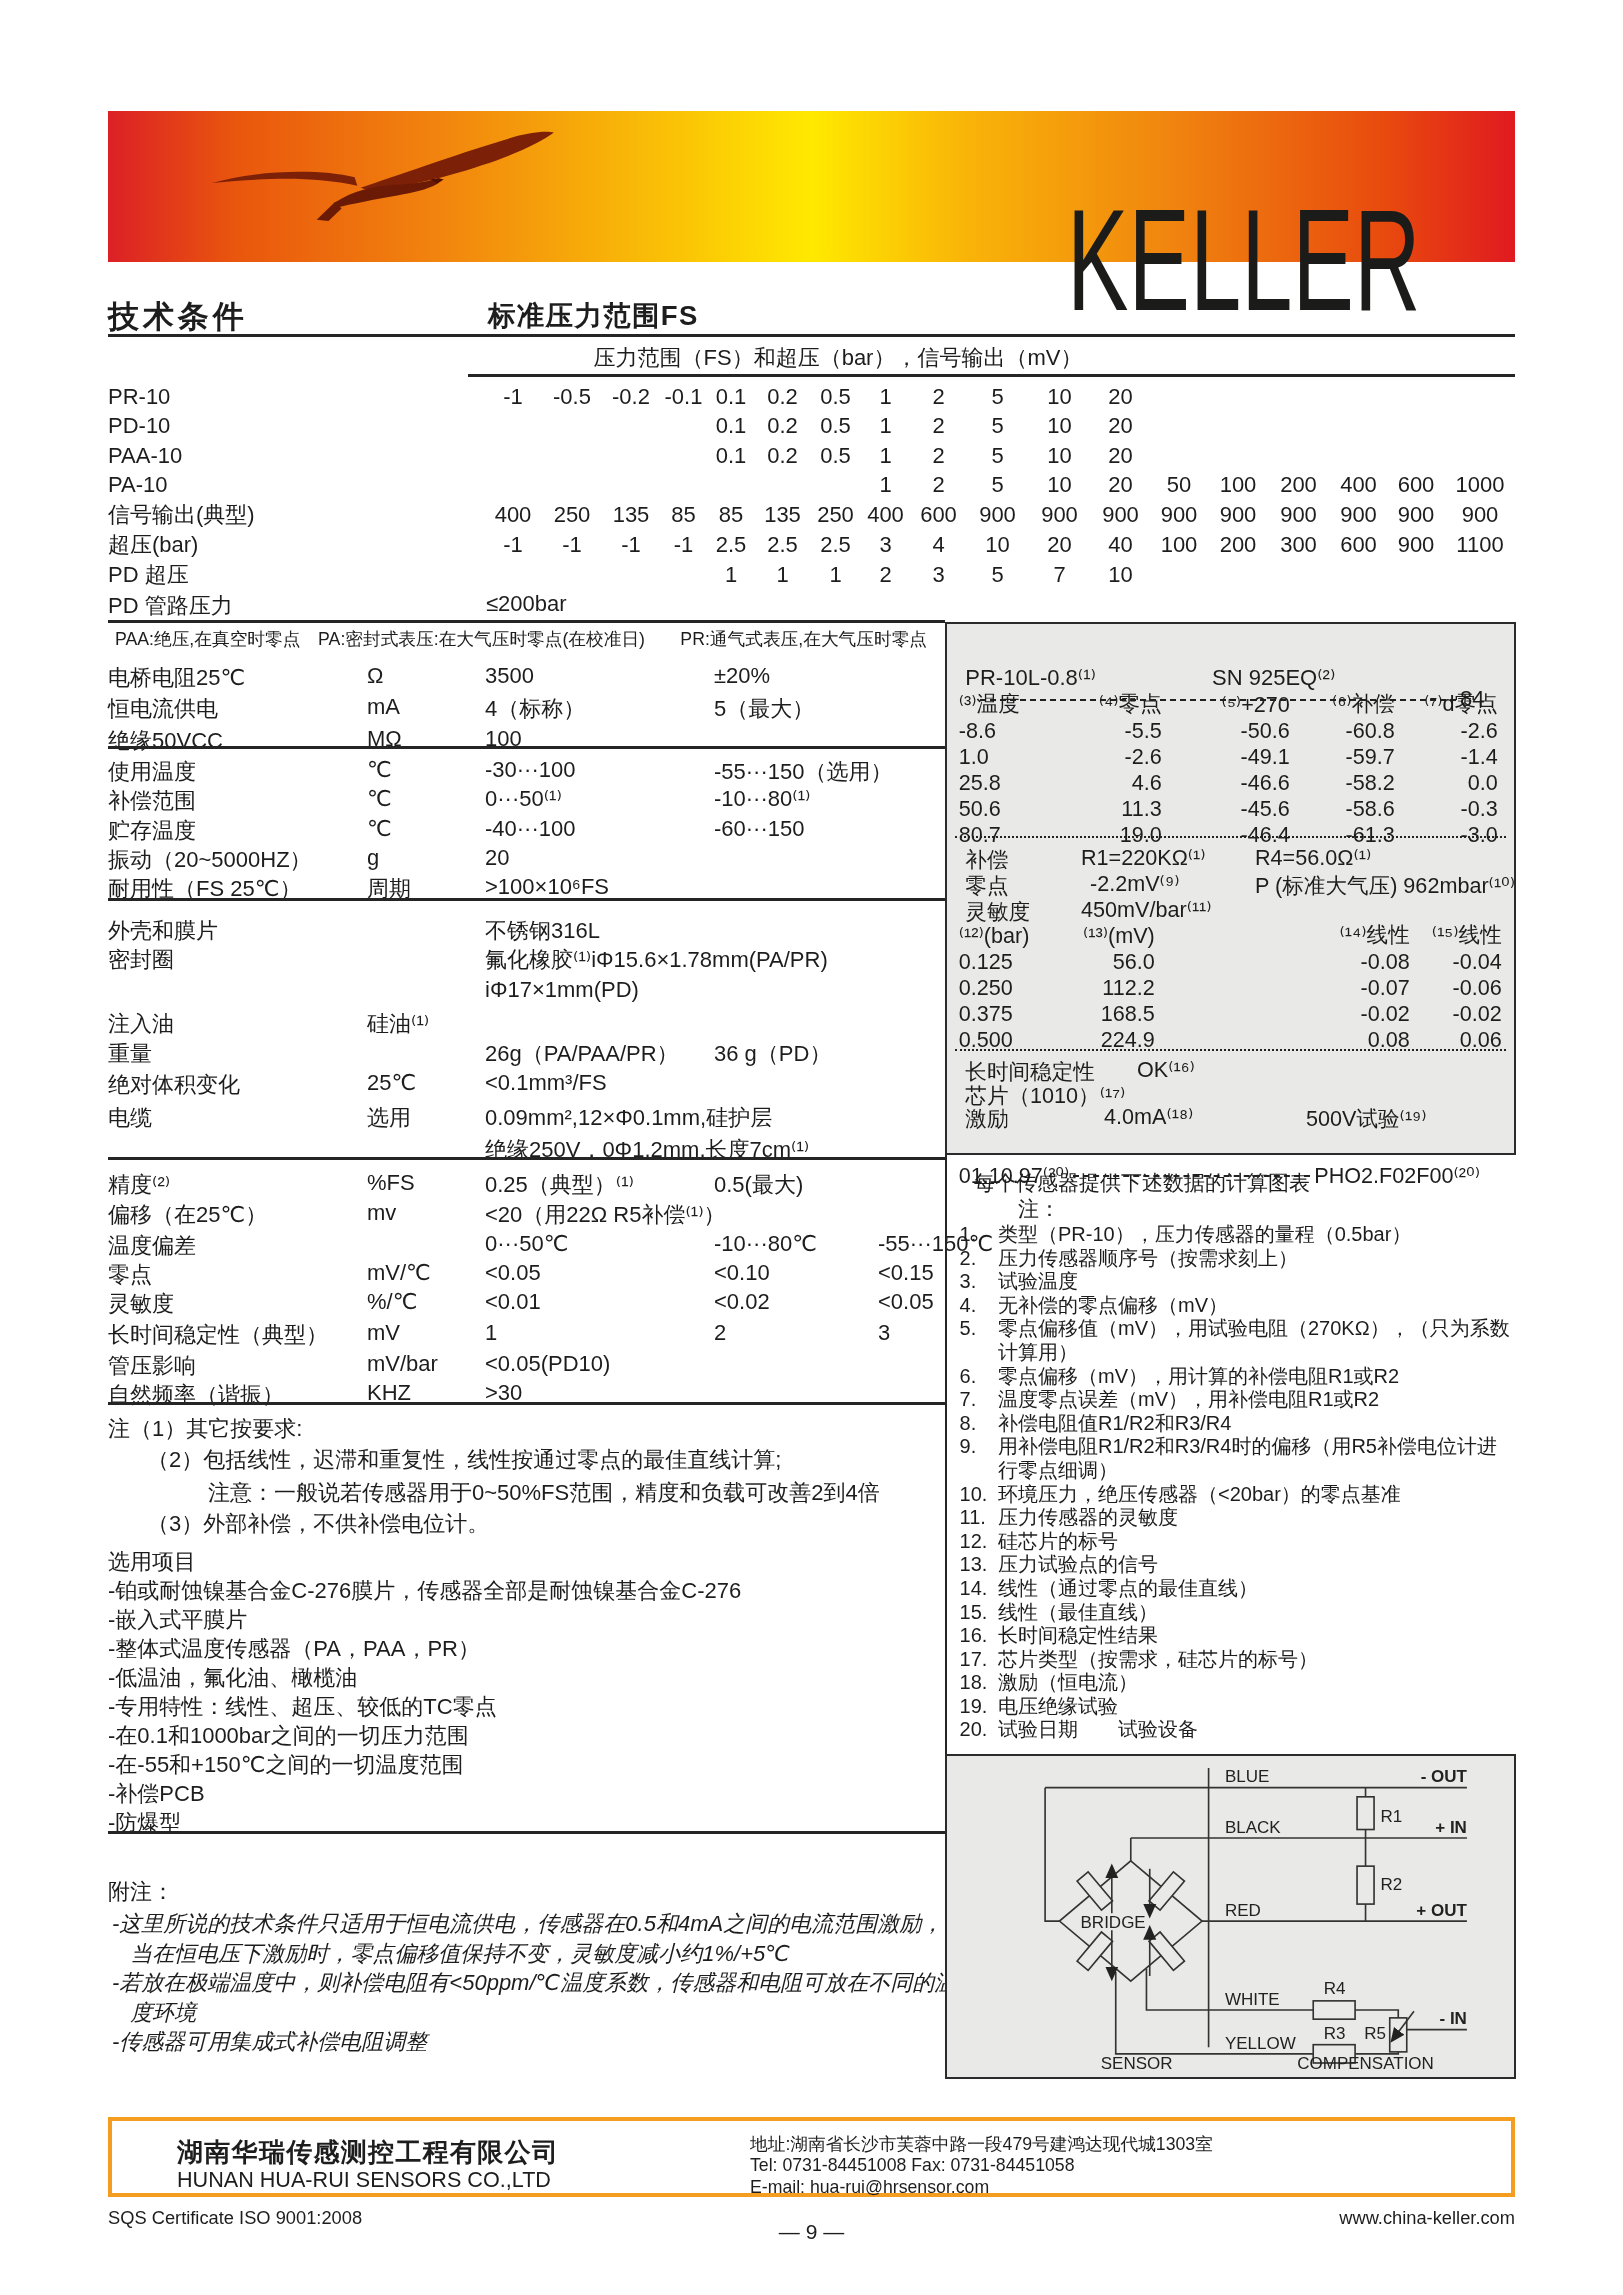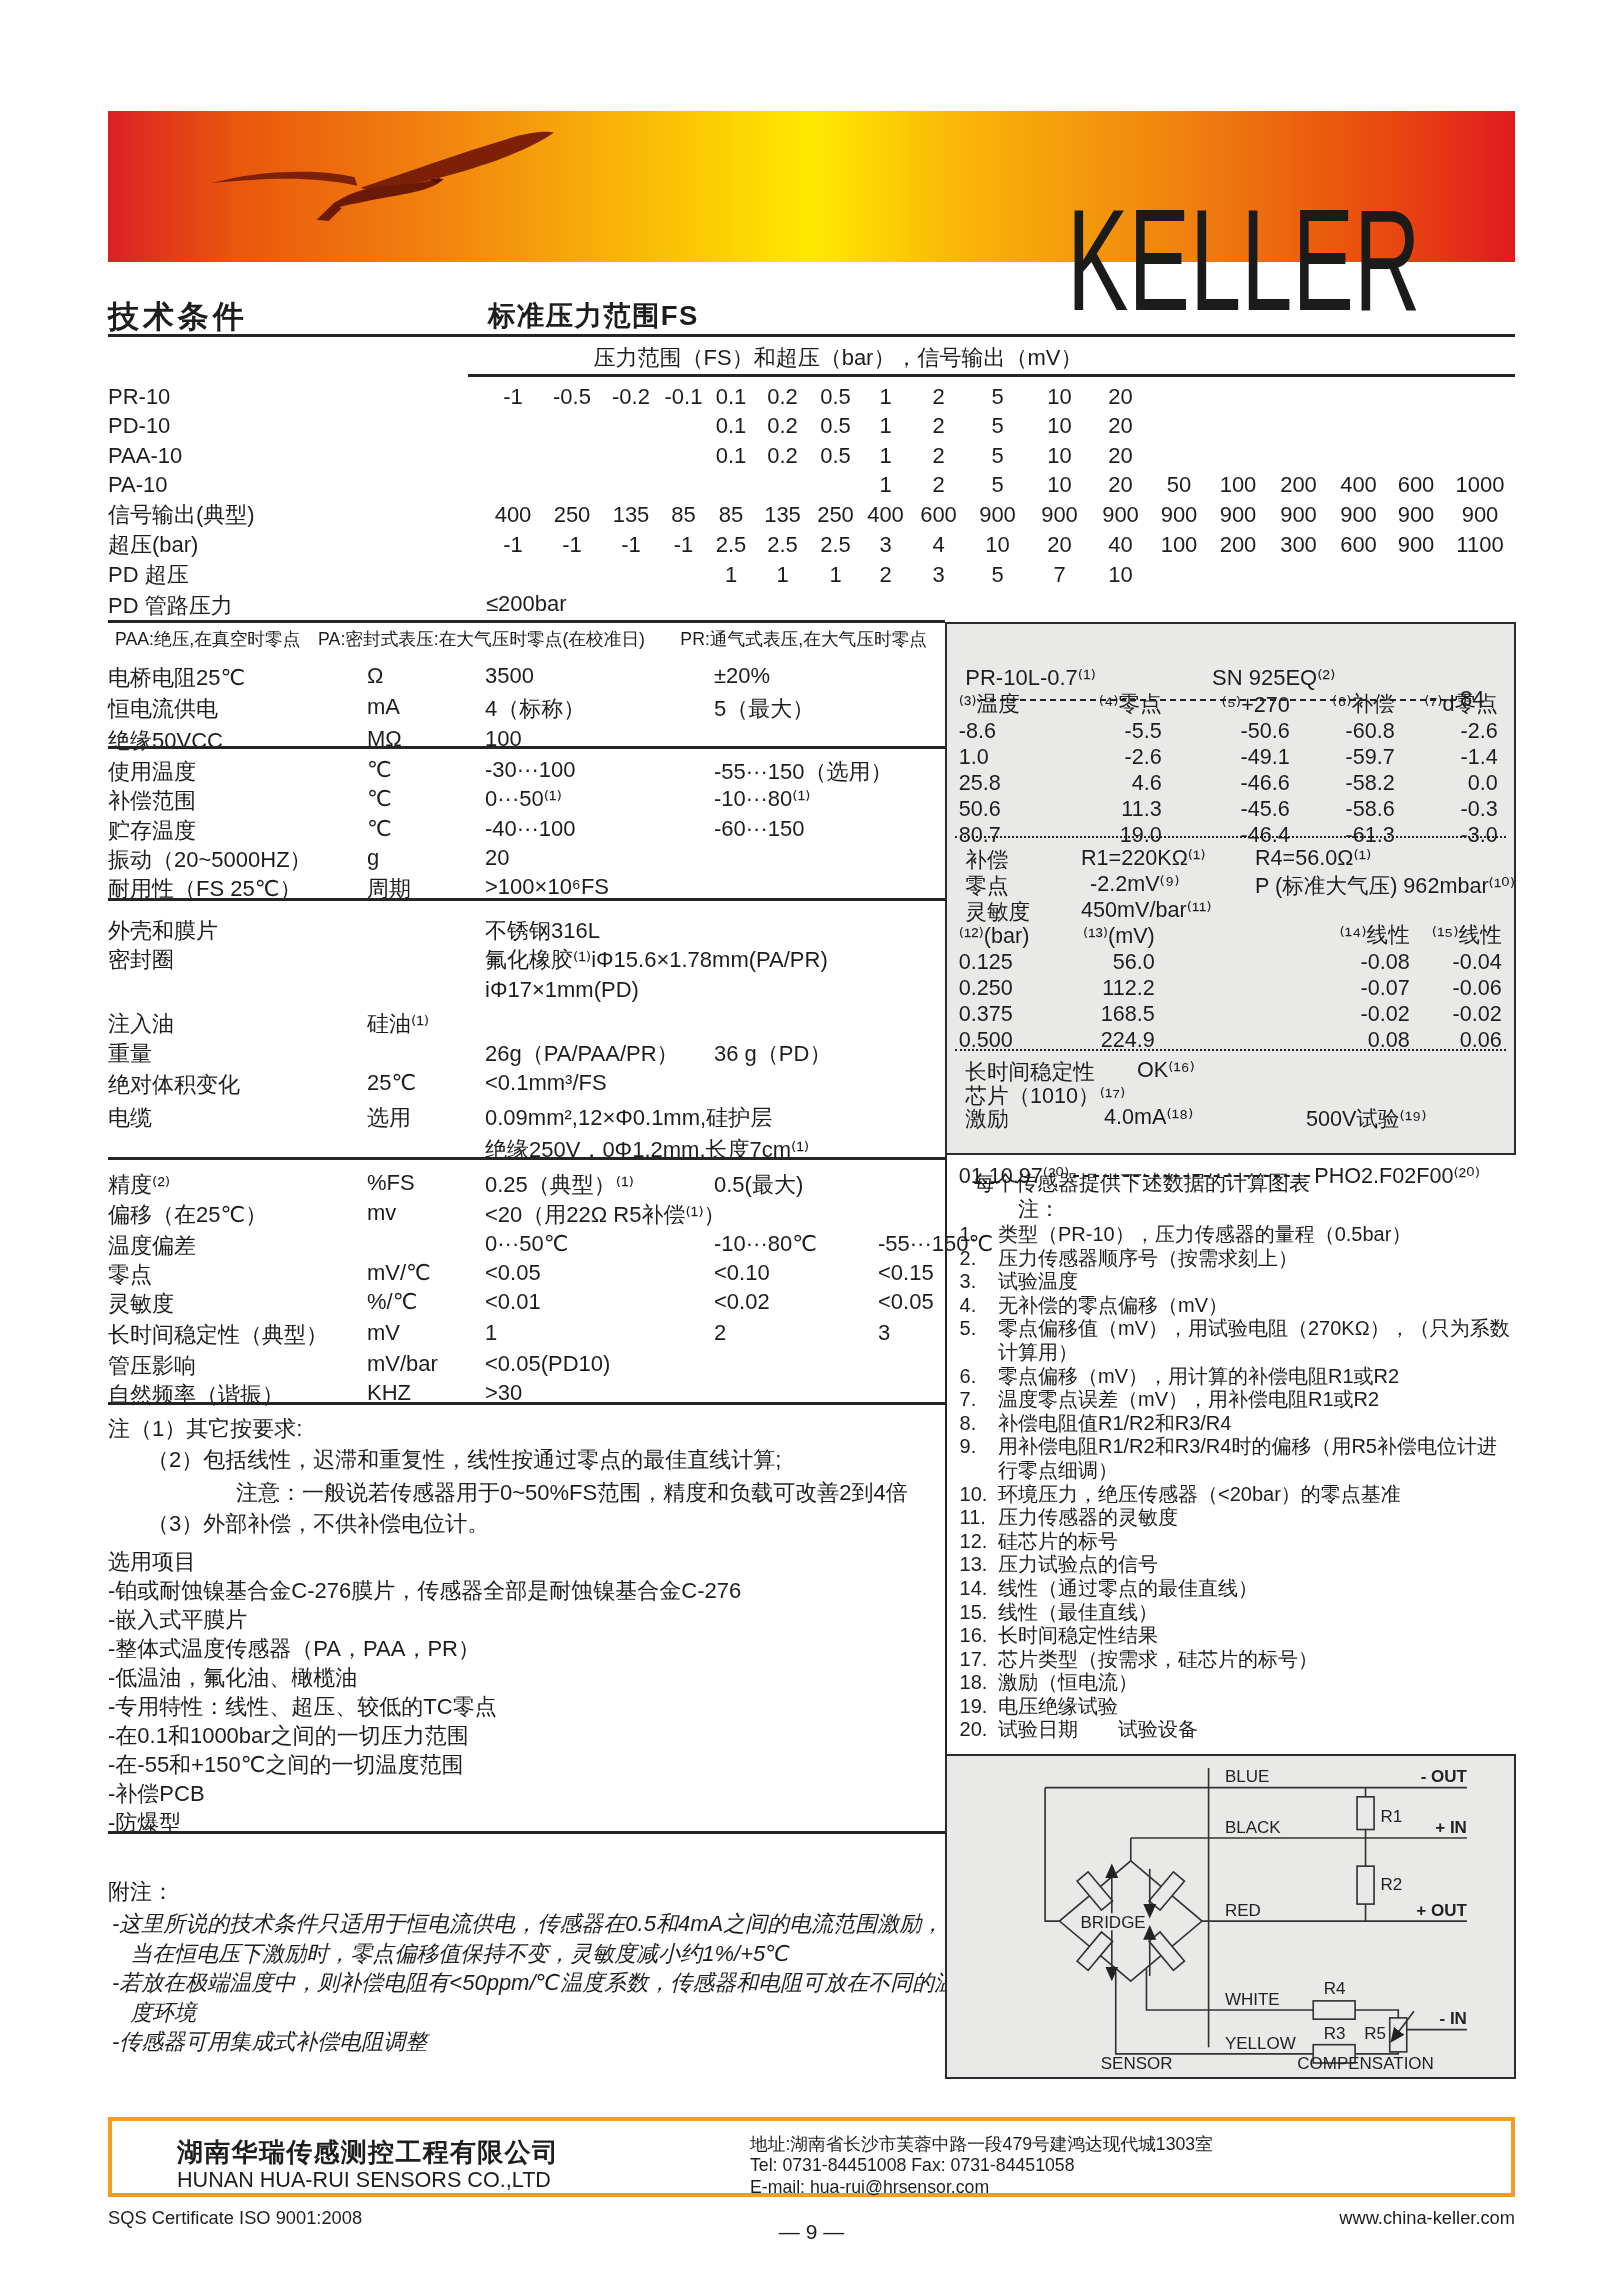--- a/index.html
+++ b/index.html
@@ -398,21 +398,21 @@
   </div>
 <div class="spec" style="top:1380px">
     <span class="sl">自然频率（谐振）</span>
     <span class="su">KHZ</span>
     <span class="c1">&gt;30</span>
   </div>
 <div class="hr" style="left:108px;top:1402px;width:837px;height:3.3px;"></div>
 
 <div class="t" style="left:108px;top:1414px;font-size:22px;">注（1）其它按要求:</div>
 <div class="t" style="left:147px;top:1445px;font-size:22px;">（2）包括线性，迟滞和重复性，线性按通过零点的最佳直线计算;</div>
-<div class="t" style="left:208px;top:1478px;font-size:22px;margin-left:28px;">注意：一般说若传感器用于0~50%FS范围，精度和负载可改善2到4倍</div>
+<div class="t" style="left:208px;top:1478px;font-size:22px;">注意：一般说若传感器用于0~50%FS范围，精度和负载可改善2到4倍</div>
 <div class="t" style="left:147px;top:1509px;font-size:22px;">（3）外部补偿，不供补偿电位计。</div>
 
 <div class="t" style="left:108px;top:1547px;font-size:22px;">选用项目</div>
 <ul class="plainlist optlist t" style="left:108px;top:1576px;width:844px;">
     <li>-铂或耐蚀镍基合金C-276膜片，传感器全部是耐蚀镍基合金C-276</li>
     <li>-嵌入式平膜片</li>
     <li>-整体式温度传感器（PA，PAA，PR）</li>
     <li>-低温油，氟化油、橄榄油</li>
     <li>-专用特性：线性、超压、较低的TC零点</li>
     <li>-在0.1和1000bar之间的一切压力范围</li>
@@ -427,21 +427,21 @@
     <li>-这里所说的技术条件只适用于恒电流供电，传感器在0.5和4mA之间的电流范围激励，当在恒电压下激励时，零点偏移值保持不变，灵敏度减小约1%/+5℃</li>
     <li>-若放在极端温度中，则补偿电阻有&lt;50ppm/℃温度系数，传感器和电阻可放在不同的温度环境</li>
     <li>-传感器可用集成式补偿电阻调整</li>
   </ul>
 
 <div class="graybox">
   <div class="dash84">
     <span class="dline"></span>
     <span>84</span>
   </div>
-  <div class="t" style="left:18.3px;top:41px;font-size:22px;">PR-10L-0.7⁽¹⁾</div>
+  <div class="t" style="left:18.3px;top:41px;font-size:22px;">PR-10L-0.8⁽¹⁾</div>
   <div class="t" style="left:265px;top:41px;font-size:22px;">SN  925EQ⁽²⁾</div>
 
   <table class="stab" style="position:absolute;left:11.8px;top:65px;width:538px;">
     <colgroup>
         <col style="width:73px">
         <col style="width:130px">
         <col style="width:128px">
         <col style="width:105px">
         <col style="width:103px">
       </colgroup>

